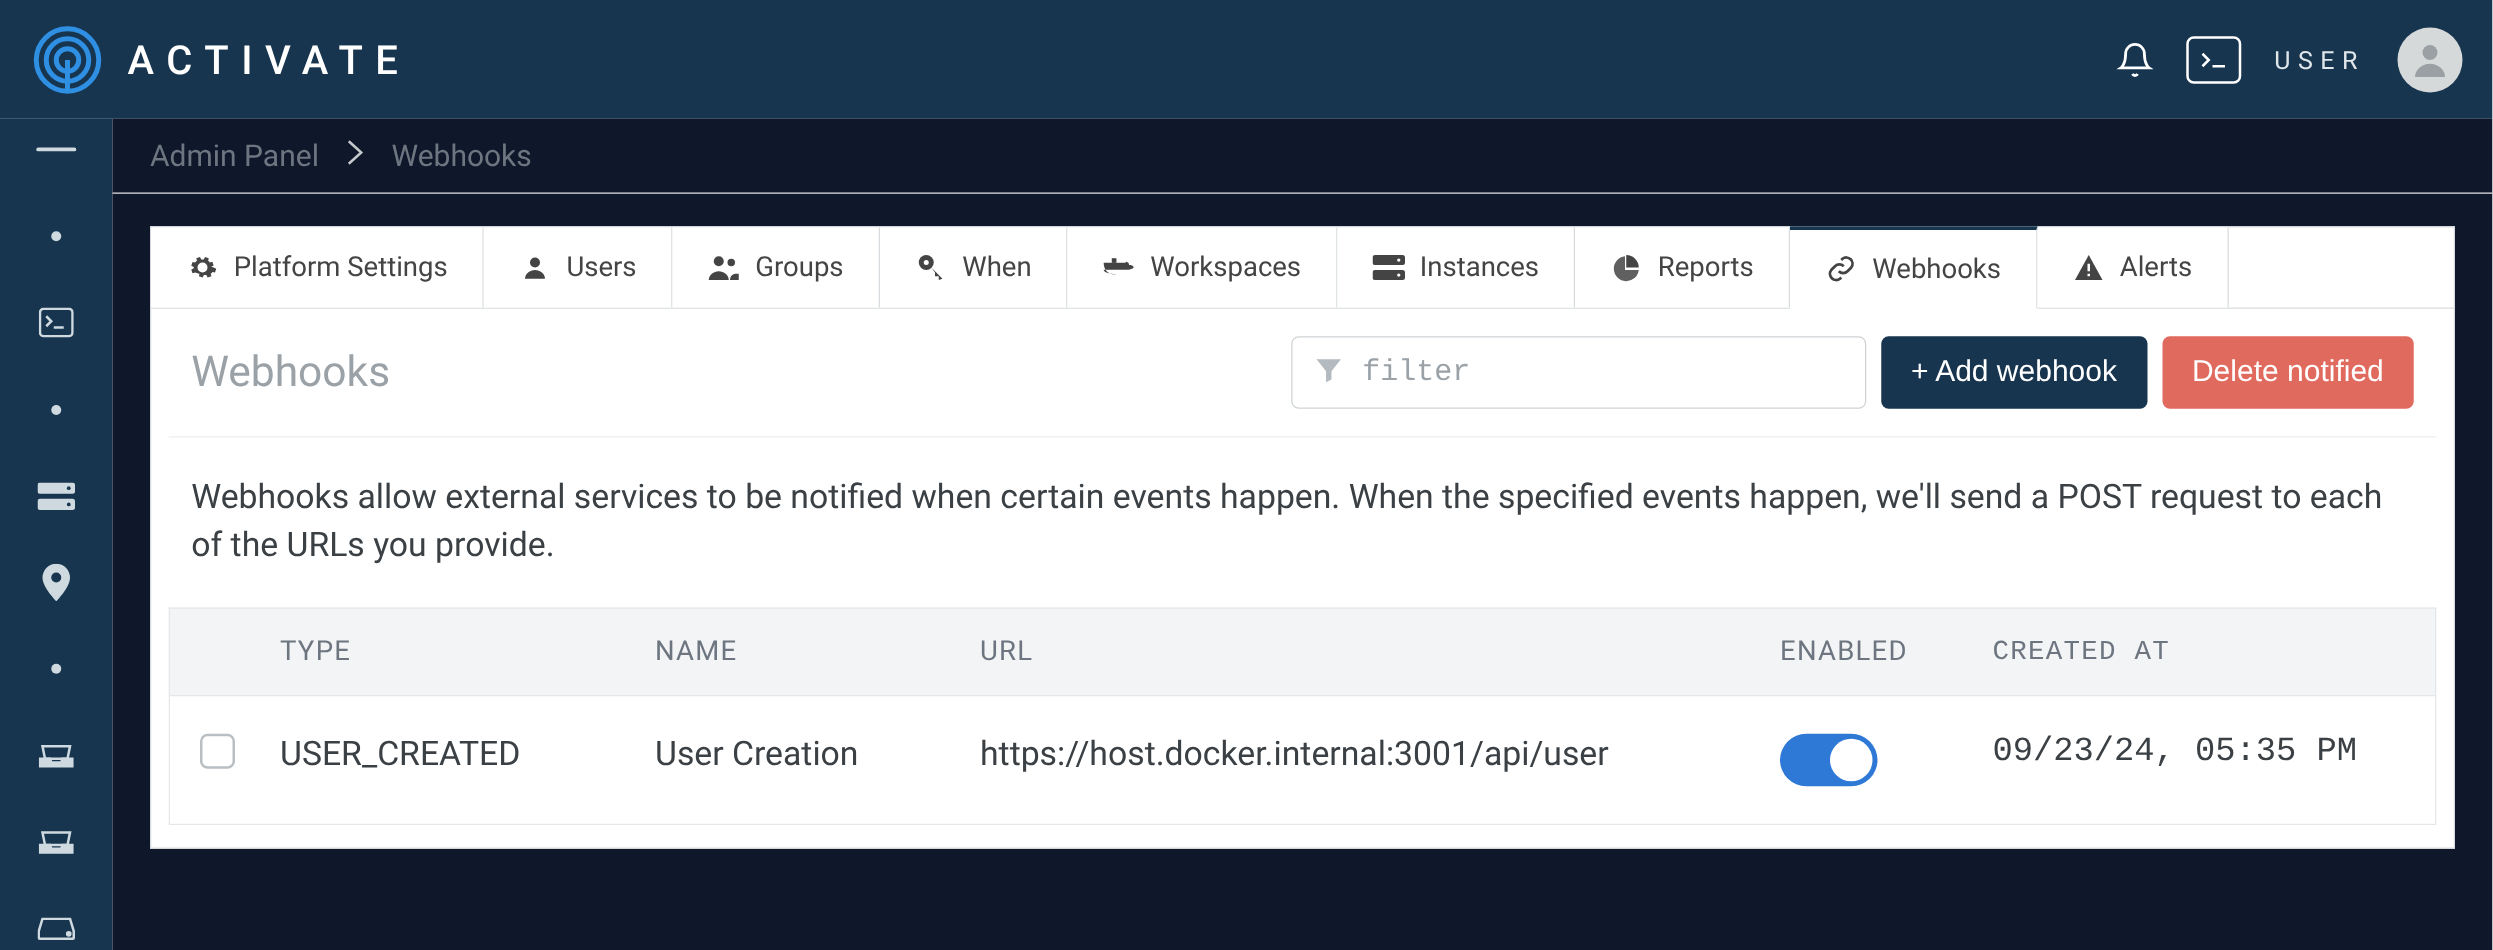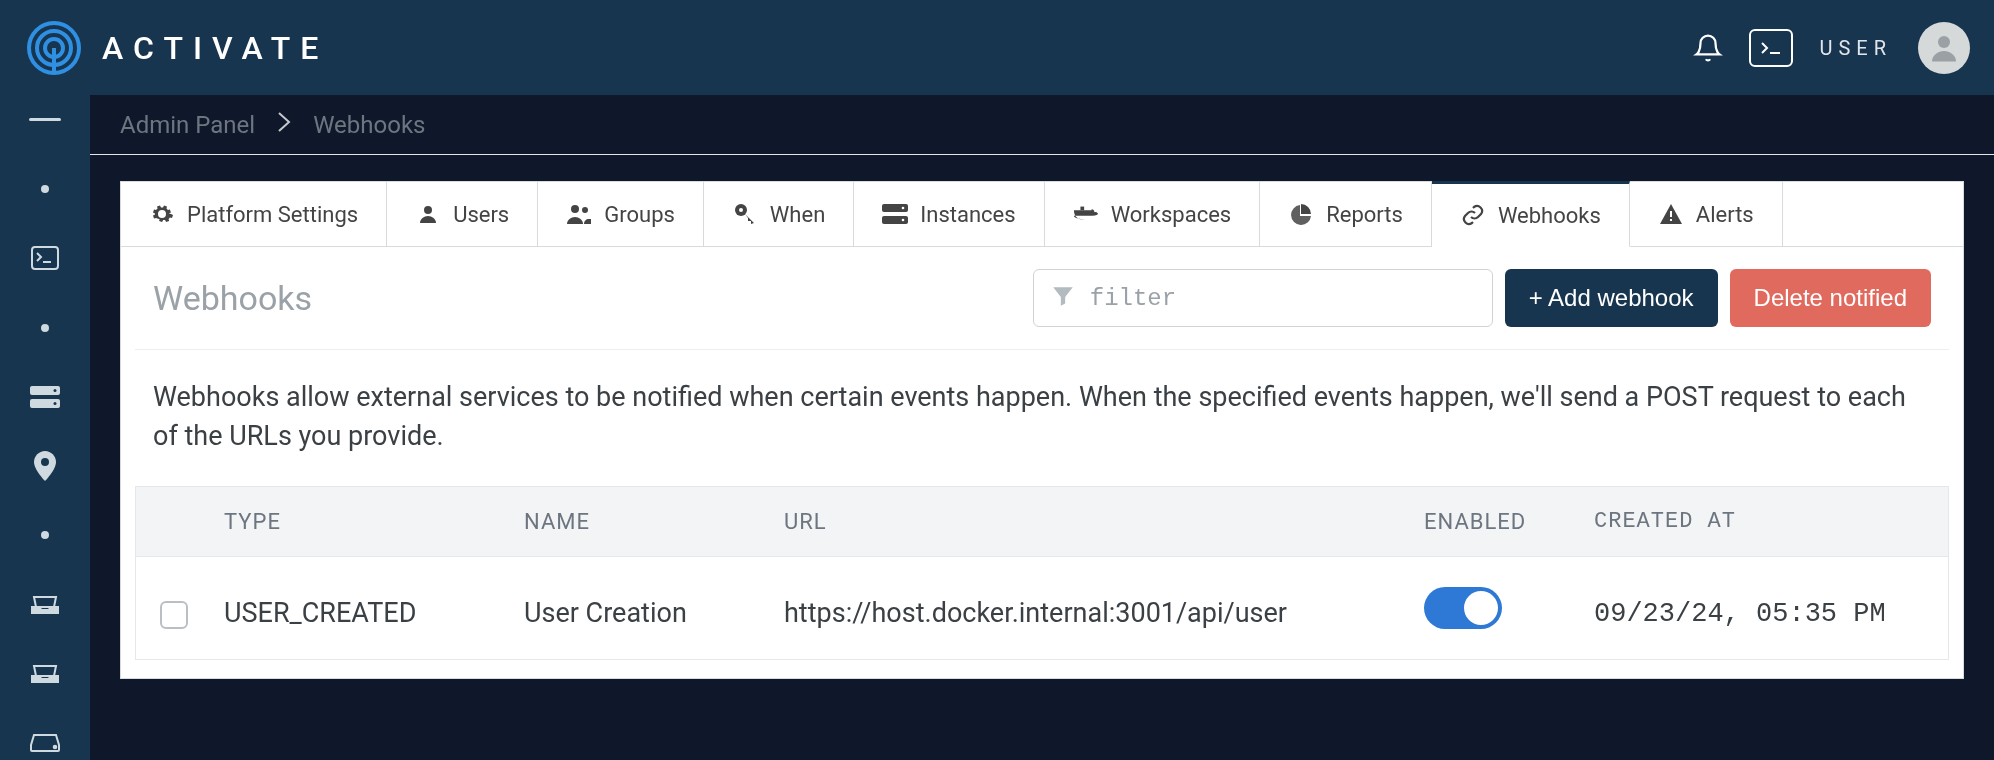--- a/index.html
+++ b/index.html
@@ -193,21 +193,21 @@
 }
 .col-cb { width: 64px; }
 .col-type { width: 300px; }
 .col-name { width: 260px; }
 .col-url { flex: 1; }
 .col-enabled { width: 170px; }
 .col-created { width: 330px; text-align: left; font-family: Liberation Mono, monospace; }
 
 .table-row {
   display: flex;
-  align-items: flex-end;
+  align-items: flex-start;
   border: 1px solid #e5e8ea;
   margin: 0 14px 18px 14px;
   padding: 30px 24px;
   font-size: 27px;
   color: #3b4045;
 }
 .cb {
   width: 28px; height: 28px;
   border: 2px solid #b9bfc3;
   border-radius: 6px;
@@ -368,40 +368,40 @@
               <svg width="24" height="24" viewBox="0 0 24 24" fill="#444">
                 <circle cx="8" cy="8" r="6"></circle>
                 <circle cx="8" cy="8" r="2" fill="#fff"></circle>
                 <path d="M12 12l9 9-3 1v-3h-3v-3z"></path>
               </svg>
             </span>
             <span>When</span>
           </div>
           <div class="tab">
             <span class="tab-icon">
-              <svg width="26" height="20" viewBox="0 0 26 20" fill="#444">
-                <rect x="0" y="0" width="26" height="8" rx="2"></rect>
-                <rect x="0" y="12" width="26" height="8" rx="2"></rect>
-                <circle cx="21" cy="4" r="1.3" fill="#fff"></circle>
-                <circle cx="21" cy="16" r="1.3" fill="#fff"></circle>
-              </svg>
-            </span>
-            <span>Instances</span>
-          </div>
-          <div class="tab">
-            <span class="tab-icon">
               <svg width="28" height="22" viewBox="0 0 28 22" fill="#444">
                 <rect x="3" y="8" width="4" height="4"></rect>
                 <rect x="8" y="8" width="4" height="4"></rect>
                 <rect x="13" y="8" width="4" height="4"></rect>
                 <rect x="8" y="3" width="4" height="4"></rect>
                 <path d="M1 13h20c4 0 6-2 6-2s-1-3-4-2c0-3-3-3-3-3v1H1c0 5 3 10 9 10 7 0-9 0-9-4z"></path>
               </svg>
             </span>
             <span>Workspaces</span>
+          </div>
+          <div class="tab">
+            <span class="tab-icon">
+              <svg width="26" height="20" viewBox="0 0 26 20" fill="#444">
+                <rect x="0" y="0" width="26" height="8" rx="2"></rect>
+                <rect x="0" y="12" width="26" height="8" rx="2"></rect>
+                <circle cx="21" cy="4" r="1.3" fill="#fff"></circle>
+                <circle cx="21" cy="16" r="1.3" fill="#fff"></circle>
+              </svg>
+            </span>
+            <span>Instances</span>
           </div>
           <div class="tab">
             <span class="tab-icon">
               <svg width="24" height="24" viewBox="0 0 24 24" fill="#444">
                 <path d="M12 2v10h10A10 10 0 0 0 12 2z"></path>
                 <path d="M11 3a10 10 0 1 0 11 11H11z" opacity="0.85"></path>
               </svg>
             </span>
             <span>Reports</span>
           </div>

